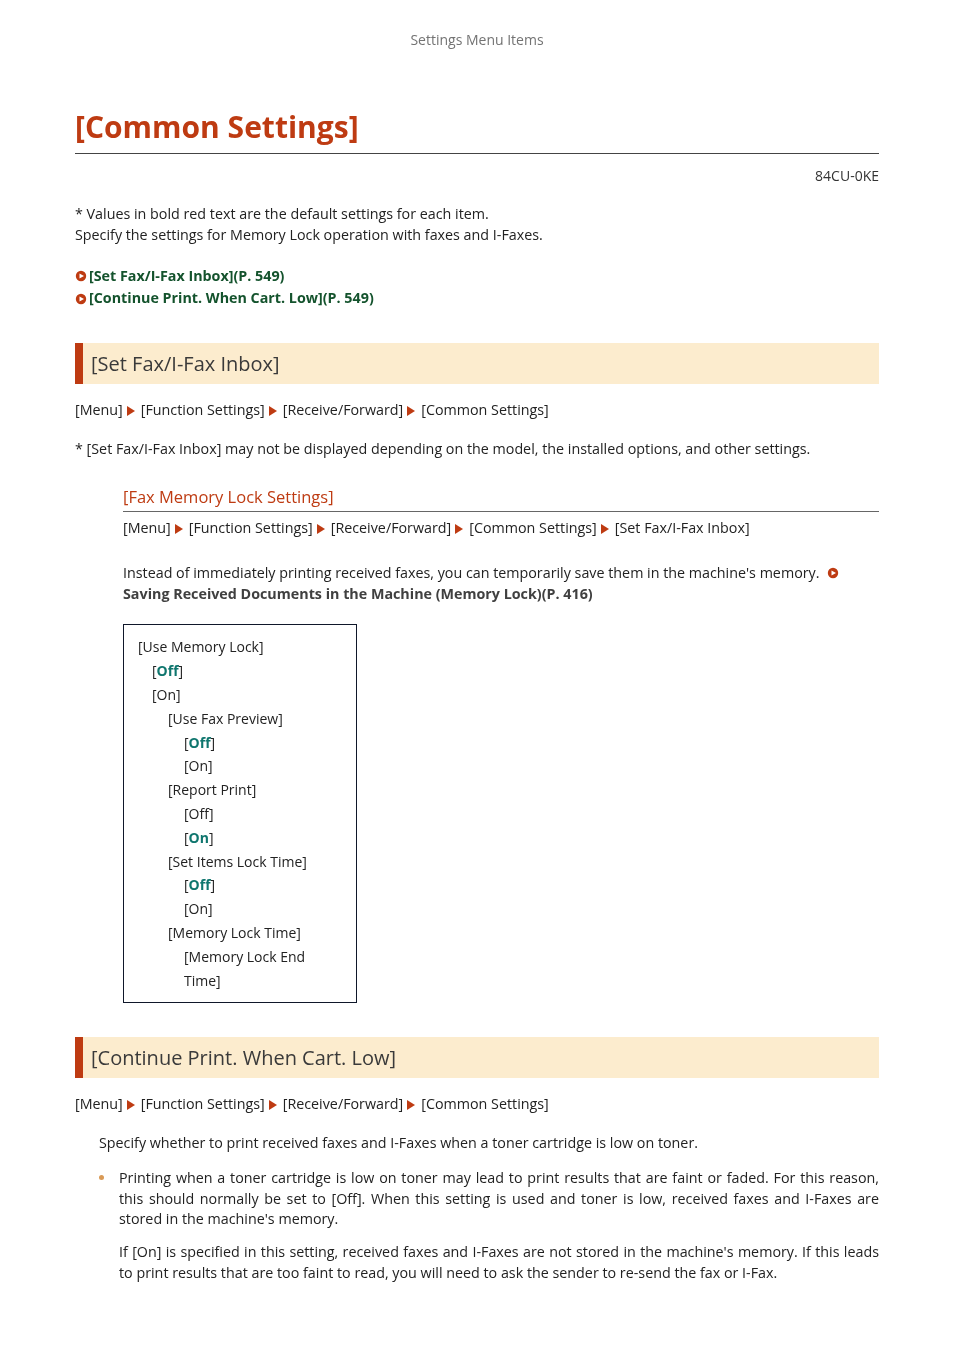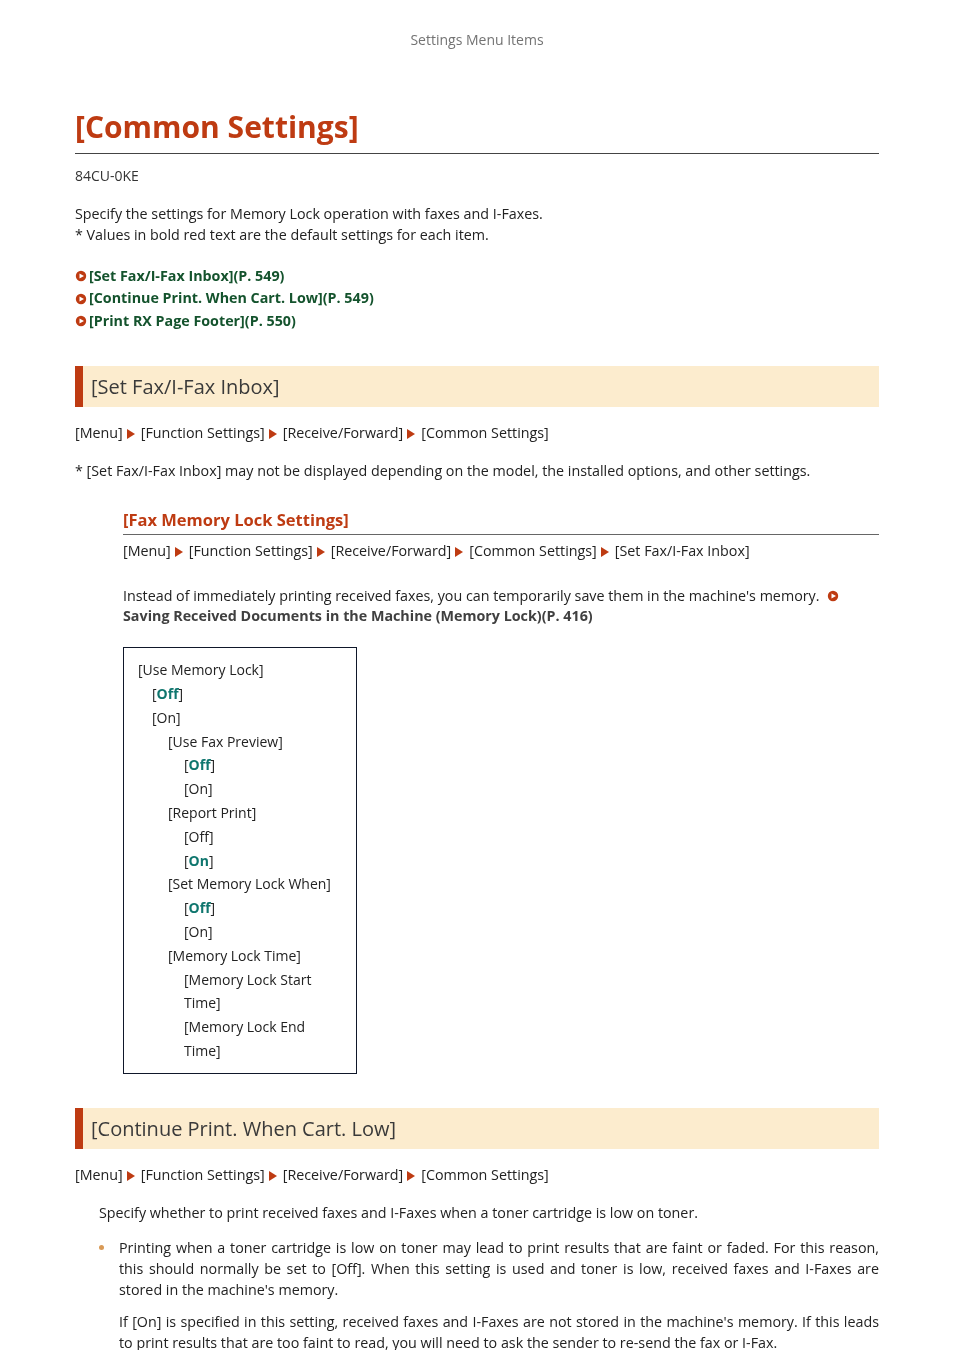--- a/index.html
+++ b/index.html
@@ -25,20 +25,21 @@
   }
   h1.main-title {
     color: #be3b12;
     font-weight: 700;
     font-size: 30px;
     margin: 55px 0 3px 0;
     border-bottom: 1px solid #444;
     padding-bottom: 4px;
   }
   .doc-code {
+    text-align: right;
     color: #333;
     font-size: 14px;
     margin-top: 12px;
   }
   .intro {
     margin-top: 18px;
   }
   .toc {
     margin-top: 20px;
   }
@@ -82,21 +83,21 @@
   .para { margin-top: 14px; }
   .note { margin-top: 18px; }
   .subhead-row {
     margin-top: 26px;
     margin-left: 48px;
     border-bottom: 1px solid #666;
     padding-bottom: 2px;
   }
   .subhead {
     color: #be3b12;
-    font-weight: 700;
+    font-weight: 400;
     font-size: 16.5px;
   }
   .sub-bc {
     margin-left: 48px;
     margin-top: 6px;
   }
   .sub-para {
     margin-left: 48px;
     margin-top: 24px;
   }
@@ -148,22 +149,22 @@
 
 <div class="page">
 
   <div class="top-header">Settings Menu Items</div>
 
   <h1 class="main-title">[Common Settings]</h1>
 
   <div class="doc-code">84CU-0KE</div>
 
   <div class="intro">
+    <div>* Values in bold red text are the default settings for each item.</div>
     <div>Specify the settings for Memory Lock operation with faxes and I-Faxes.</div>
-    <div>* Values in bold red text are the default settings for each item.</div>
   </div>
 
   <div class="toc" id="toc">
       <div class="toc-line">
         <span class="bullet-icon">
           <svg viewBox="0 0 12 12">
             <circle cx="6" cy="6" r="5.2" fill="currentColor"></circle>
             <polygon points="4.5,3.5 9,6 4.5,8.5" fill="#fff"></polygon>
           </svg>
         </span>
@@ -171,29 +172,20 @@
       </div>
       <div class="toc-line">
         <span class="bullet-icon">
           <svg viewBox="0 0 12 12">
             <circle cx="6" cy="6" r="5.2" fill="currentColor"></circle>
             <polygon points="4.5,3.5 9,6 4.5,8.5" fill="#fff"></polygon>
           </svg>
         </span>
         <span class="toc-link">[Continue Print. When Cart. Low](P. 549)</span>
       </div>
-      <div class="toc-line">
-        <span class="bullet-icon">
-          <svg viewBox="0 0 12 12">
-            <circle cx="6" cy="6" r="5.2" fill="currentColor"></circle>
-            <polygon points="4.5,3.5 9,6 4.5,8.5" fill="#fff"></polygon>
-          </svg>
-        </span>
-        <span class="toc-link">[Print RX Page Footer](P. 550)</span>
-      </div>
     </div>
 
   <div class="section-band">[Set Fax/I-Fax Inbox]</div>
 
   <div class="bc" id="bc1"><span>[Menu]</span><span class="bc-sep">
         <svg viewBox="0 0 8 10">
           <polygon points="0,0 8,5 0,10" fill="currentColor"></polygon>
         </svg>
       </span><span>[Function Settings]</span><span class="bc-sep">
         <svg viewBox="0 0 8 10">
@@ -241,25 +233,24 @@
   <div class="tree-box" id="treebox">
       <div class="">[Use Memory Lock]</div>
       <div class="ind1">[<span class="default-val">Off</span>]</div>
       <div class="ind1">[On]</div>
       <div class="ind2">[Use Fax Preview]</div>
       <div class="ind3">[<span class="default-val">Off</span>]</div>
       <div class="ind3">[On]</div>
       <div class="ind2">[Report Print]</div>
       <div class="ind3">[Off]</div>
       <div class="ind3">[<span class="default-val">On</span>]</div>
-      <div class="ind2">[Set Memory Lock When]</div>
+      <div class="ind2">[Set Items Lock Time]</div>
       <div class="ind3">[<span class="default-val">Off</span>]</div>
       <div class="ind3">[On]</div>
       <div class="ind2">[Memory Lock Time]</div>
-      <div class="ind3">[Memory Lock Start Time]</div>
       <div class="ind3">[Memory Lock End Time]</div>
     </div>
 
   <div class="section-band">[Continue Print. When Cart. Low]</div>
 
   <div class="bc" id="bc2"><span>[Menu]</span><span class="bc-sep">
         <svg viewBox="0 0 8 10">
           <polygon points="0,0 8,5 0,10" fill="currentColor"></polygon>
         </svg>
       </span><span>[Function Settings]</span><span class="bc-sep">

